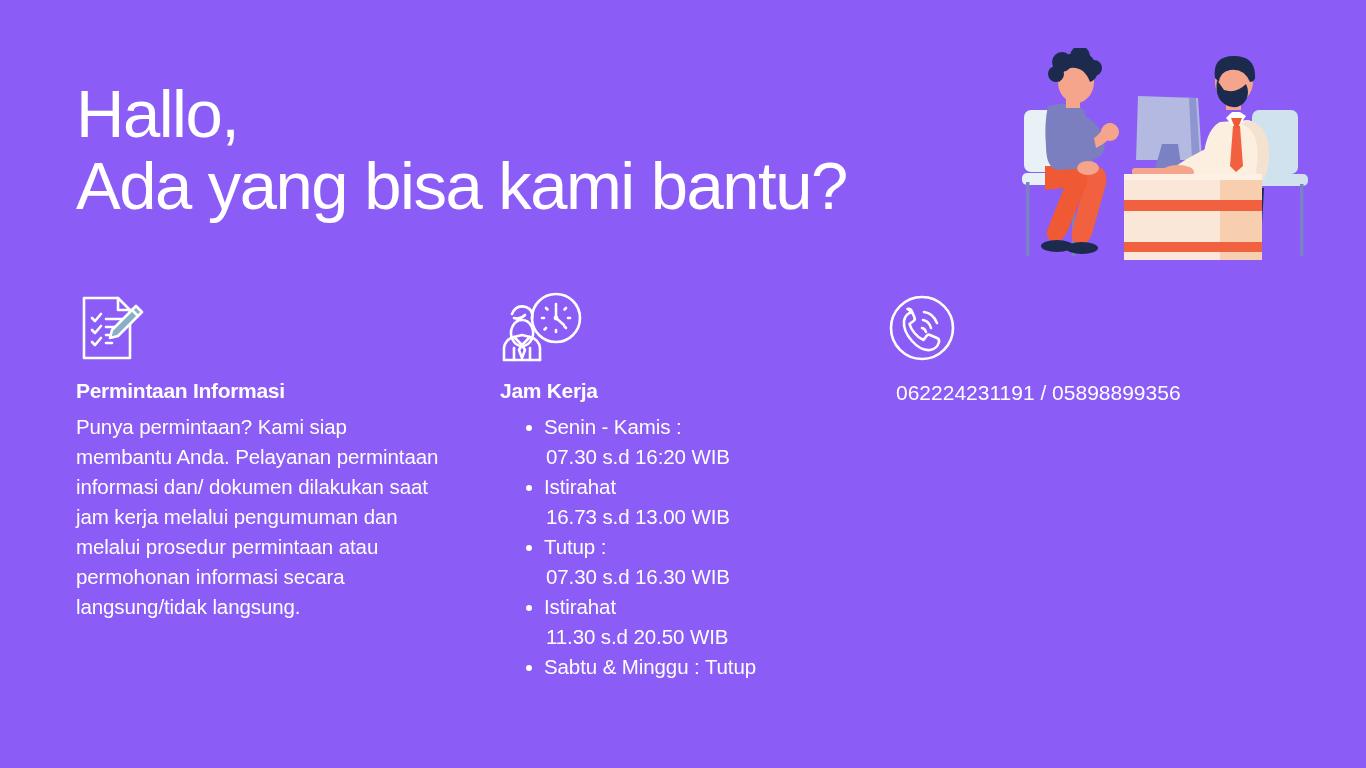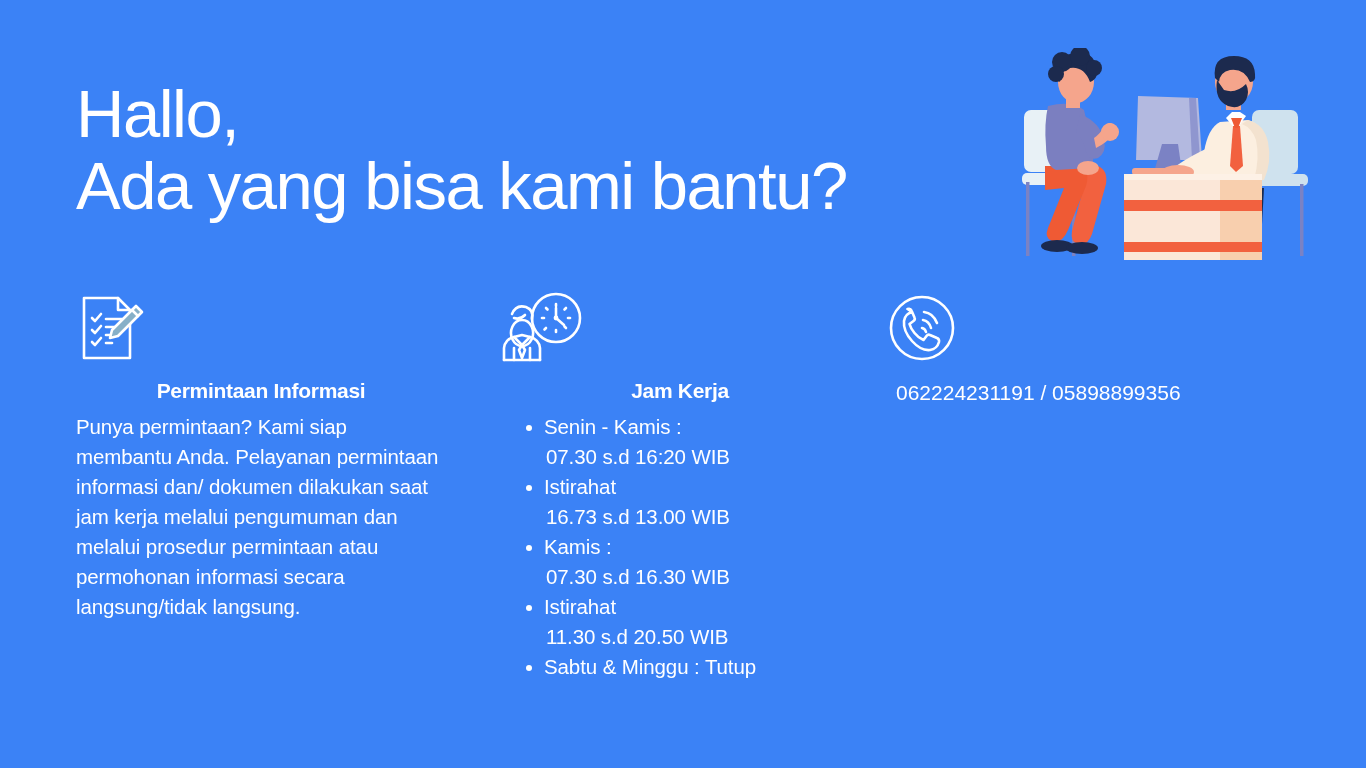--- a/index.html
+++ b/index.html
@@ -7,21 +7,21 @@
   html, body {
     width:1366px; height:768px;
     overflow:hidden;
     background:#87b0c8;
     font-family:"Liberation Sans", sans-serif;
     -webkit-font-smoothing:antialiased;
   }
   .slide {
     position:relative;
     width:1366px; height:768px;
-    background:#3b82f6;
+    background:#8b5cf6;
   }
 
   
   .headline {
     position:absolute;
     left:76px; top:78px;
     color:#ffffff;
     font-size:67px;
     line-height:72px;
     font-weight:400;
@@ -56,21 +56,20 @@
   .icon-wrap svg { display:block; }
 
   .sec-title {
     color:#ffffff;
     font-size:21px;
     font-weight:700;
     letter-spacing:-0.3px;
     line-height:26px;
     margin-bottom:8px;
     white-space:nowrap;
-    text-align:center;
   }
 
   .body-text {
     color:#ffffff;
     font-size:20.5px;
     line-height:30px;
     font-weight:400;
     letter-spacing:-0.1px;
   }
 
@@ -254,21 +253,21 @@
     <ul class="hours-list">
       <li>
         <span>Senin - Kamis :</span>
         <span class="sub">07.30  s.d 16:20 WIB</span>
       </li>
       <li>
         <span>Istirahat</span>
         <span class="sub">16.73  s.d 13.00 WIB</span>
       </li>
       <li>
-        <span>Kamis :</span>
+        <span>Tutup :</span>
         <span class="sub"> 07.30 s.d 16.30 WIB</span>
       </li>
       <li>
         <span>Istirahat</span>
         <span class="sub"> 11.30  s.d 20.50 WIB</span>
       </li>
       <li>
         <span>Sabtu &amp; Minggu : Tutup</span>
       </li>
     </ul>

